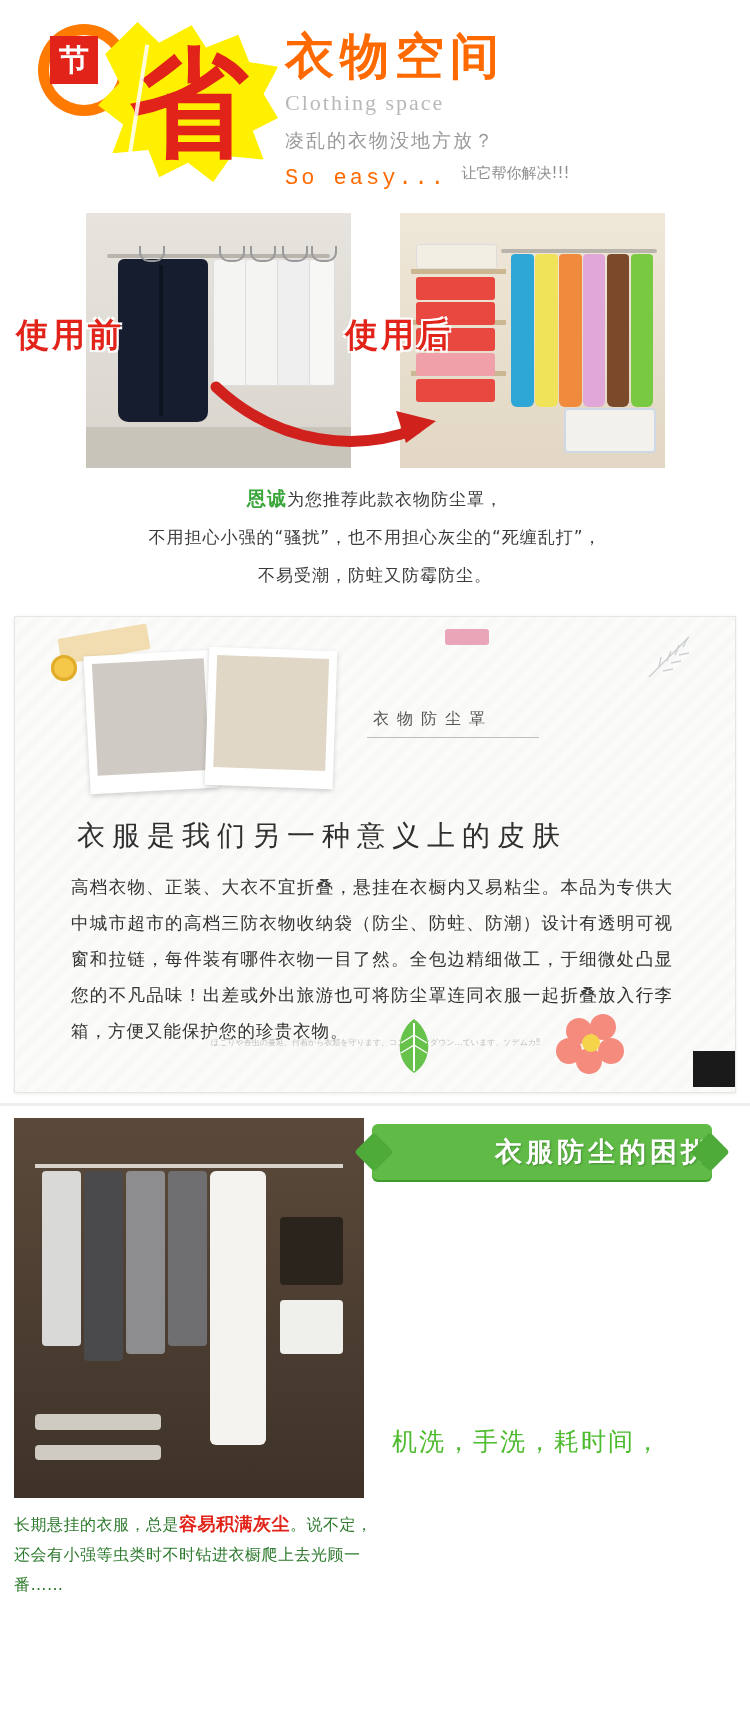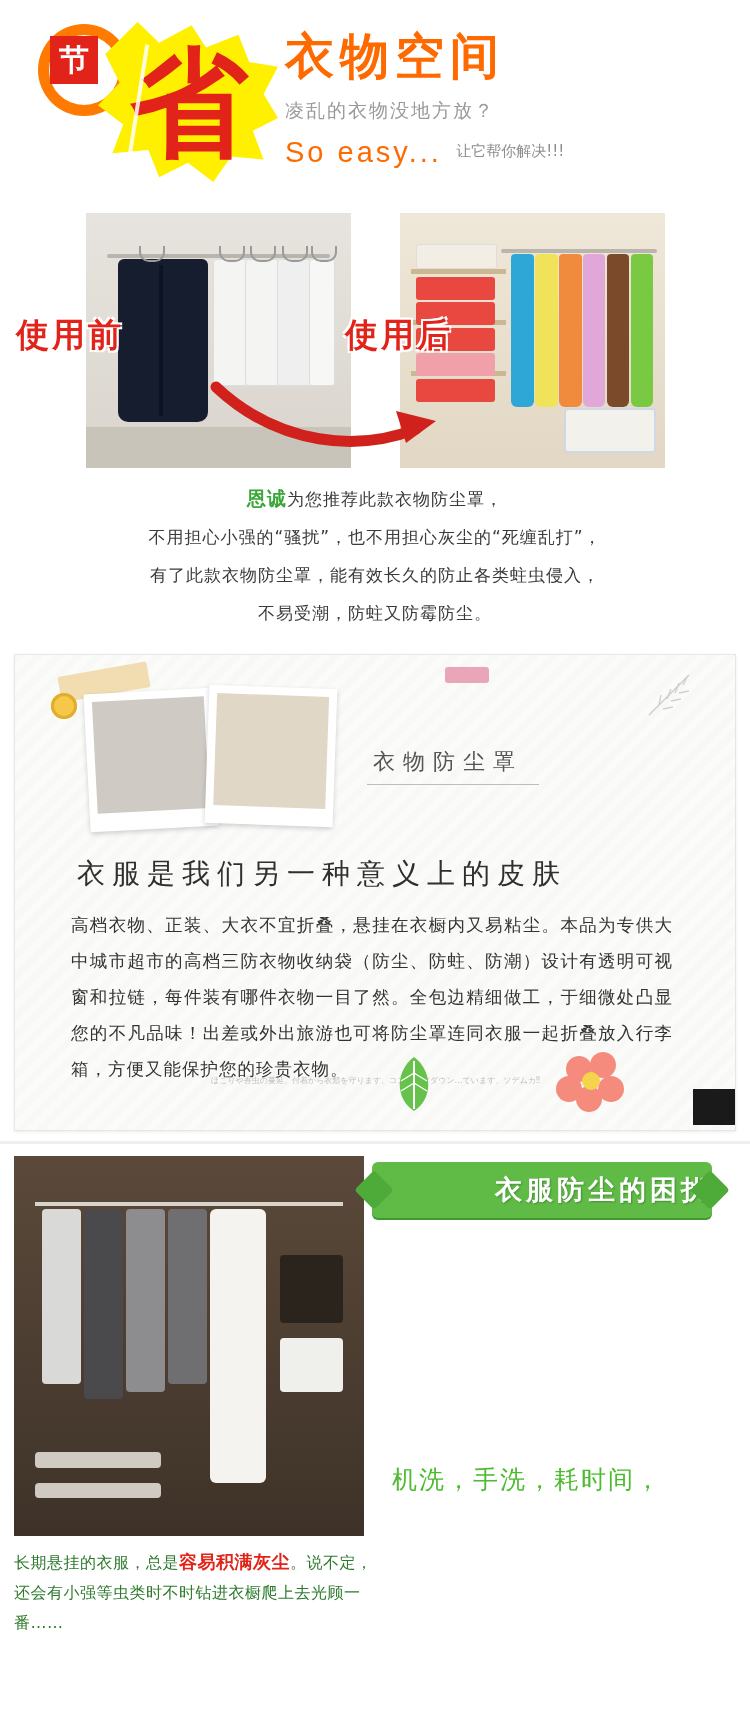--- a/index.html
+++ b/index.html
@@ -51,22 +51,22 @@
   }
   .title-en{
     font-size:22px;color:#b8b8b8;letter-spacing:2px;margin-top:4px;
     font-family:"Liberation Serif", serif;
   }
   .title-sub{
     font-size:19px;color:#9a9a9a;margin-top:12px;letter-spacing:2px;
     font-family:"DejaVu Sans", sans-serif;
   }
   .title-easy{
-    margin-top:12px;font-size:29px;color:#ff6a00;letter-spacing:3px;
-    font-family:Liberation Sans, sans-serif;display:inline-block;
+    margin-top:12px;font-size:22px;color:#ff6a00;letter-spacing:3px;
+    font-family:Liberation Mono, monospace;display:inline-block;
   }
   .title-easy-note{
     font-size:15px;color:#8e8e8e;display:inline-block;margin-left:10px;vertical-align:6px;
     font-family:"DejaVu Sans", sans-serif;
   }
 
   
   .ba{position:relative;height:270px;}
   .photo{position:absolute;overflow:hidden;}
   .photo-before{left:86px;top:8px;width:265px;height:255px;background:#cfcfcb;}
@@ -121,21 +121,21 @@
   .button-deco{position:absolute;left:36px;top:38px;width:26px;height:26px;border-radius:50%;
     background:#f5c84a;box-shadow:inset 0 0 0 3px #e0ae2a;}
   .clip{position:absolute;left:430px;top:12px;width:44px;height:16px;background:#e9a6b8;border-radius:3px;}
   .sticker-tr{position:absolute;right:26px;top:10px;width:70px;height:60px;opacity:.45;}
   .polaroid{position:absolute;background:#fff;box-shadow:0 2px 5px rgba(0,0,0,.18);padding:8px 8px 18px;}
   .p1{left:72px;top:36px;width:112px;transform:rotate(-3deg);}
   .p2{left:192px;top:32px;width:112px;transform:rotate(2deg);}
   .p-img{width:112px;height:112px;background:#cfcbc4;display:block;}
   .p2 .p-img{background:#e0d7c6;}
   .panel-title{
-    position:absolute;left:358px;top:92px;font-size:22px;color:#555;letter-spacing:8px;
+    position:absolute;left:358px;top:92px;font-size:16px;color:#555;letter-spacing:8px;
     font-family:"DejaVu Serif", serif;
   }
   .panel-title:after{content:"";position:absolute;left:-6px;bottom:-8px;width:172px;height:1px;background:#bdbdbd;}
   .panel-h{
     position:absolute;left:62px;top:200px;font-size:28px;color:#2f2f2f;letter-spacing:7px;
     font-family:"DejaVu Serif", serif;
   }
   .panel-body{
     position:absolute;left:56px;top:252px;width:602px;font-size:17.5px;color:#333;
     line-height:36px;letter-spacing:1px;font-family:"DejaVu Serif", serif;text-align:justify;
@@ -192,20 +192,21 @@
     <div class="logo-wrap">
       <div class="logo-circle"></div>
       <div class="logo-burst"></div>
       <div class="logo-jie">节</div>
       <div class="logo-sheng">省</div>
       <div class="logo-crack"></div>
     </div>
 
     <div class="title-block">
       <div class="title-cn">衣物空间</div>
+      <div class="title-en">Clothing space</div>
       <div class="title-sub">凌乱的衣物没地方放？</div>
       <div>
         <div class="title-easy">So easy...</div>
         <div class="title-easy-note">让它帮你解决!!!</div>
       </div>
     </div>
   </div>
 
   <div class="ba">
 
@@ -253,21 +254,20 @@
       <path d="M6 6 C70 66 150 70 206 48" stroke="#d0211c" stroke-width="11" fill="none" stroke-linecap="round"></path>
       <polygon points="226,40 186,30 196,62" fill="#d0211c"></polygon>
     </svg>
   </div>
 
   <div class="copy">
     <div class="copy-l">
       <span class="brand">恩诚</span><span>为您推荐此款衣物防尘罩，</span>
     </div>
     <div class="copy-l">不用担心小强的“骚扰”，也不用担心灰尘的“死缠乱打”，</div>
-    <div class="copy-l">有了此款衣物防尘罩，能有效长久的防止各类蛀虫侵入，</div>
     <div class="copy-l">不易受潮，防蛀又防霉防尘。</div>
   </div>
 
   <div class="panel">
     <div class="tape"></div>
     <div class="button-deco"></div>
     <div class="clip"></div>
 
     <svg class="sticker-tr" viewBox="0 0 70 60">
       <g stroke="#9aa0a6" stroke-width="1.4" fill="none">

